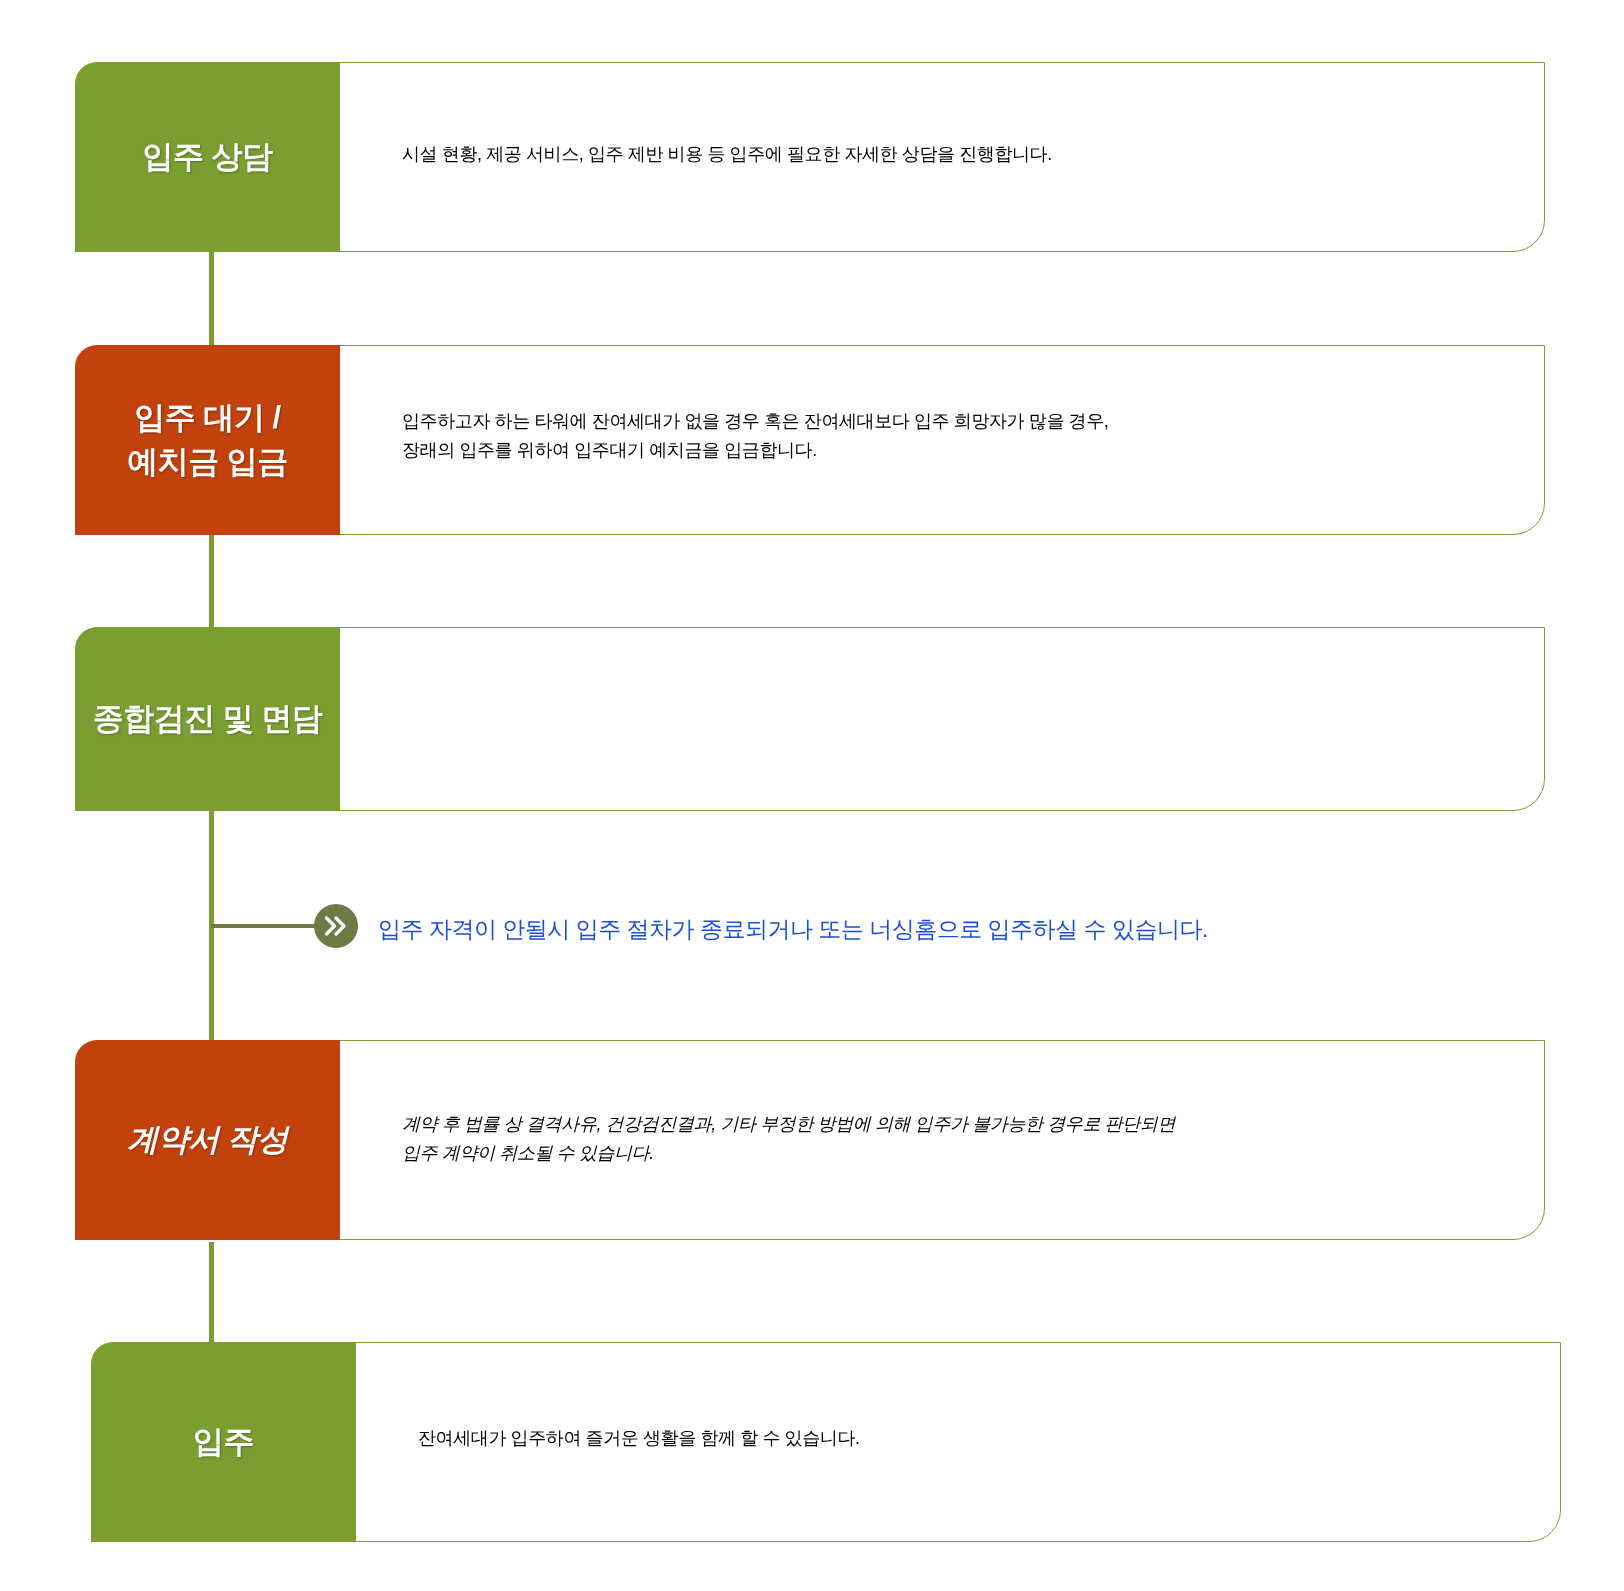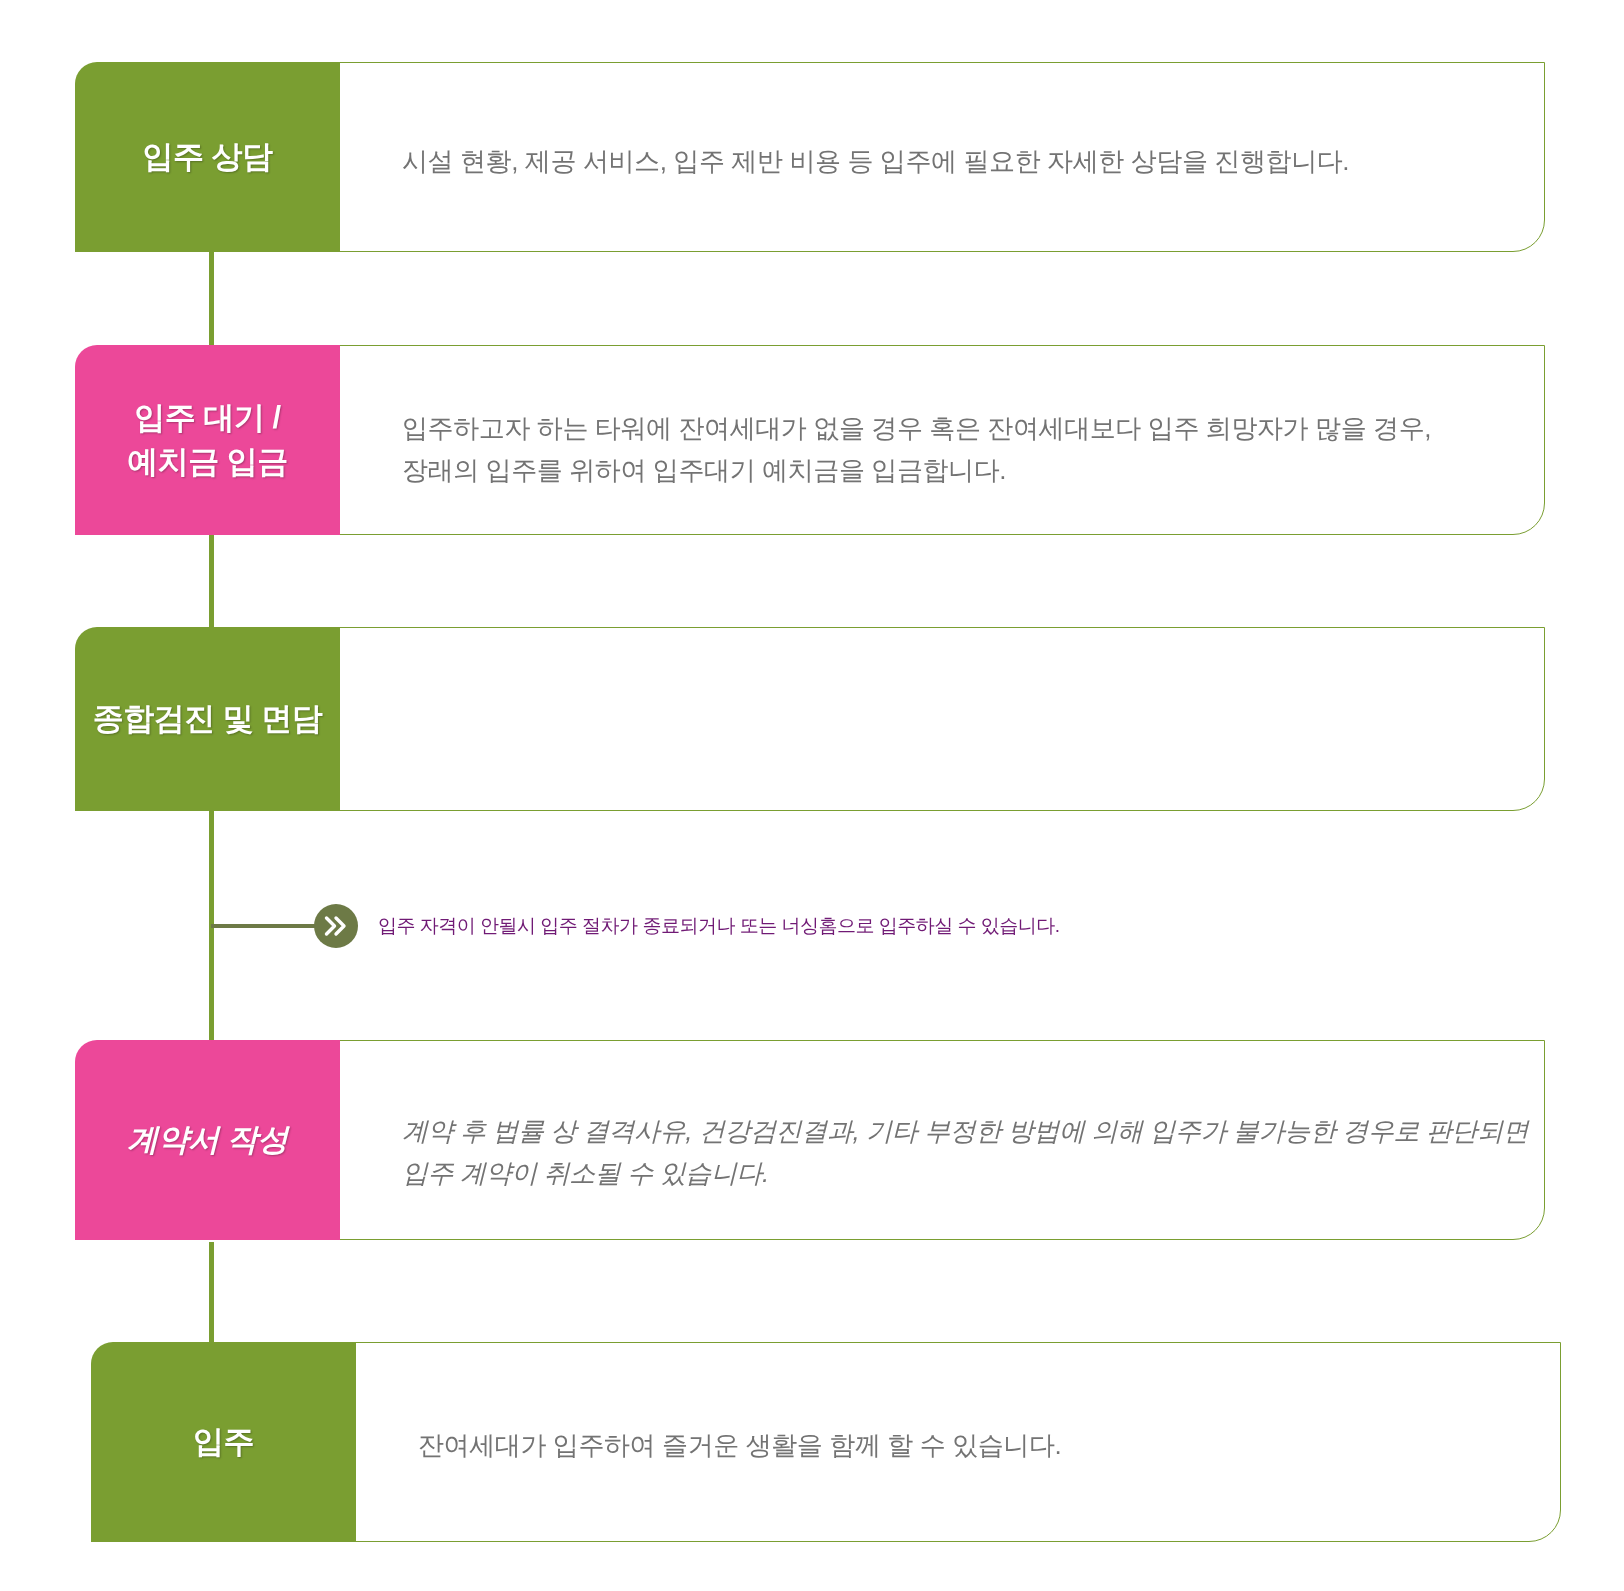--- a/index.html
+++ b/index.html
@@ -67,29 +67,29 @@
     border-radius: 22px 0 0 0;
     color: #ffffff;
     font-weight: bold;
     font-size: 31px;
     line-height: 1.42;
     letter-spacing: -0.5px;
     text-shadow: 1px 1px 2px rgba(0,0,0,0.28);
     z-index: 3;
   }
   .label-box.tone-light { background: #7a9e31; }
-  .label-box.tone-dark  { background: #ec4899; }
+  .label-box.tone-dark  { background: #c2410c; }
 
   .label-box .label-text { white-space: pre-line; }
 
   .desc {
     position: absolute;
     left: 402px;
-    color: #737373;
-    font-size: 26px;
+    color: #000000;
+    font-size: 18px;
     line-height: 1.62;
     letter-spacing: -0.4px;
     white-space: pre-line;
   }
 
   
   .branch-row {
     position: absolute;
   }
   .chevron-badge {
@@ -99,22 +99,22 @@
     border-radius: 50%;
     background: #6d7a46;
     display: flex;
     align-items: center;
     justify-content: center;
     z-index: 4;
   }
   .chevron-badge svg { display: block; }
   .branch-text {
     position: absolute;
-    color: #701a75;
-    font-size: 19px;
+    color: #1d4ed8;
+    font-size: 23px;
     line-height: 1.5;
     letter-spacing: -0.5px;
     white-space: nowrap;
   }
 </style>
 </head>
 <body>
 
 <div id="flow-root">
 

